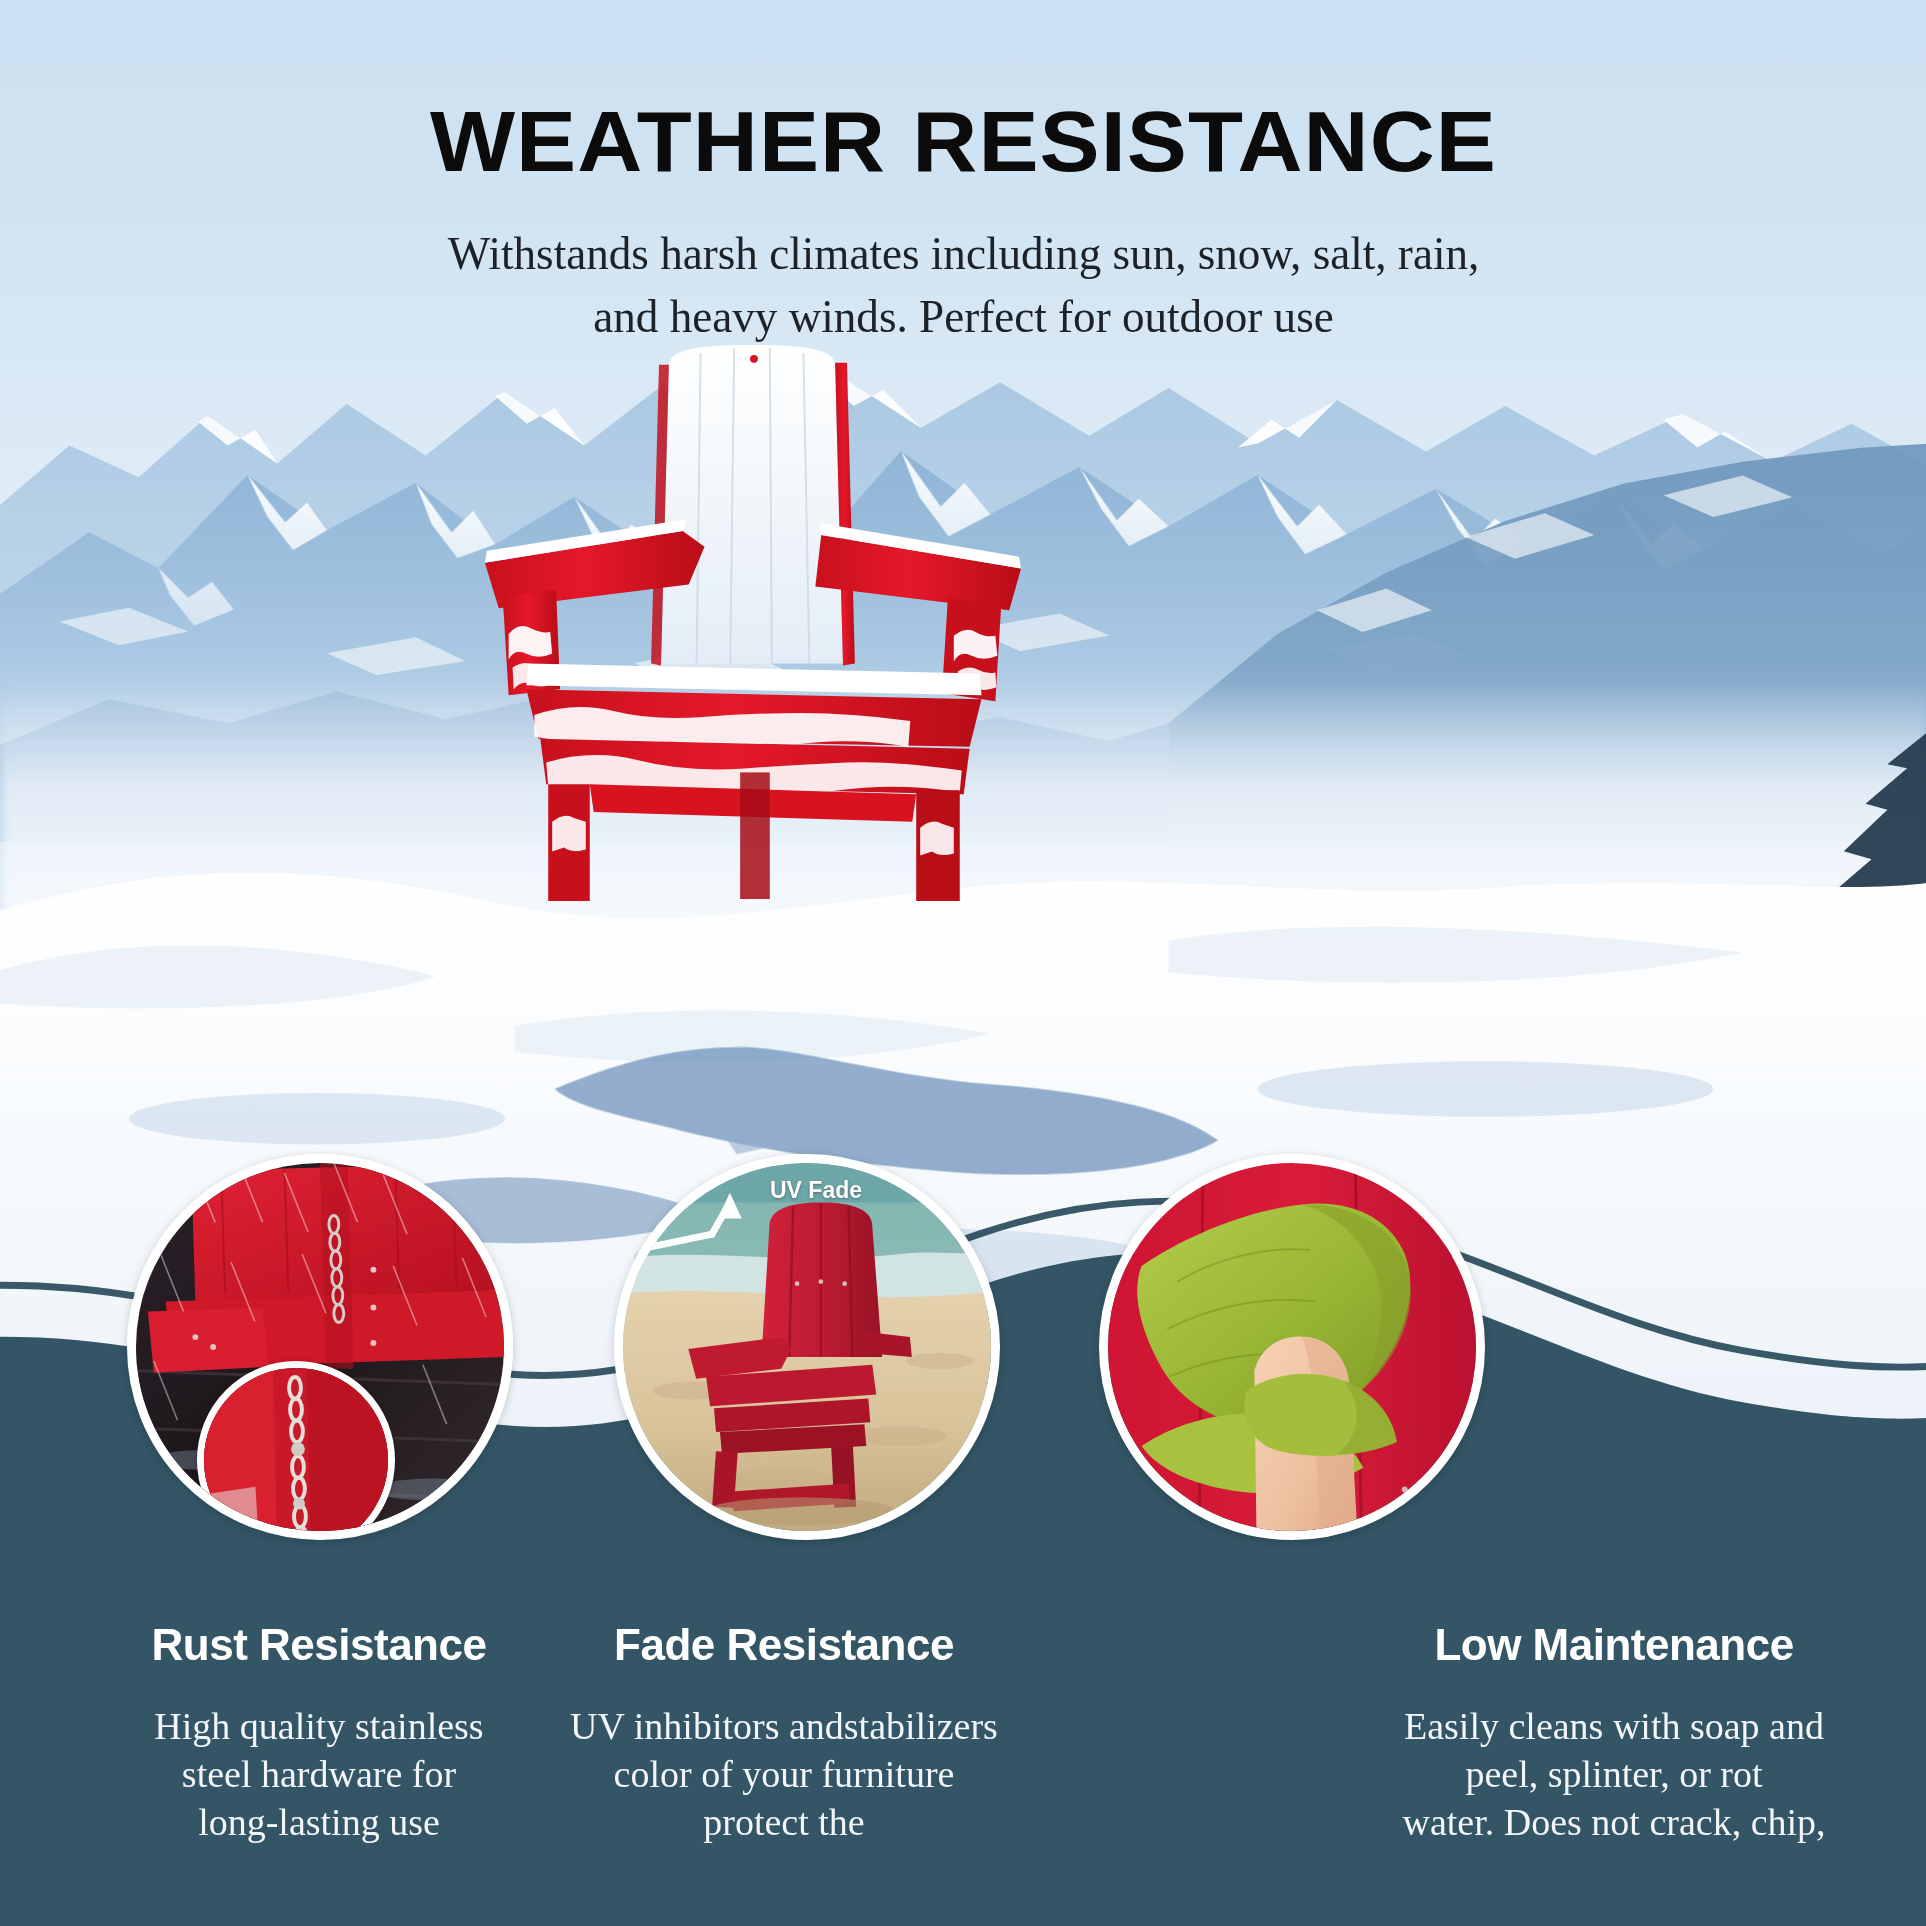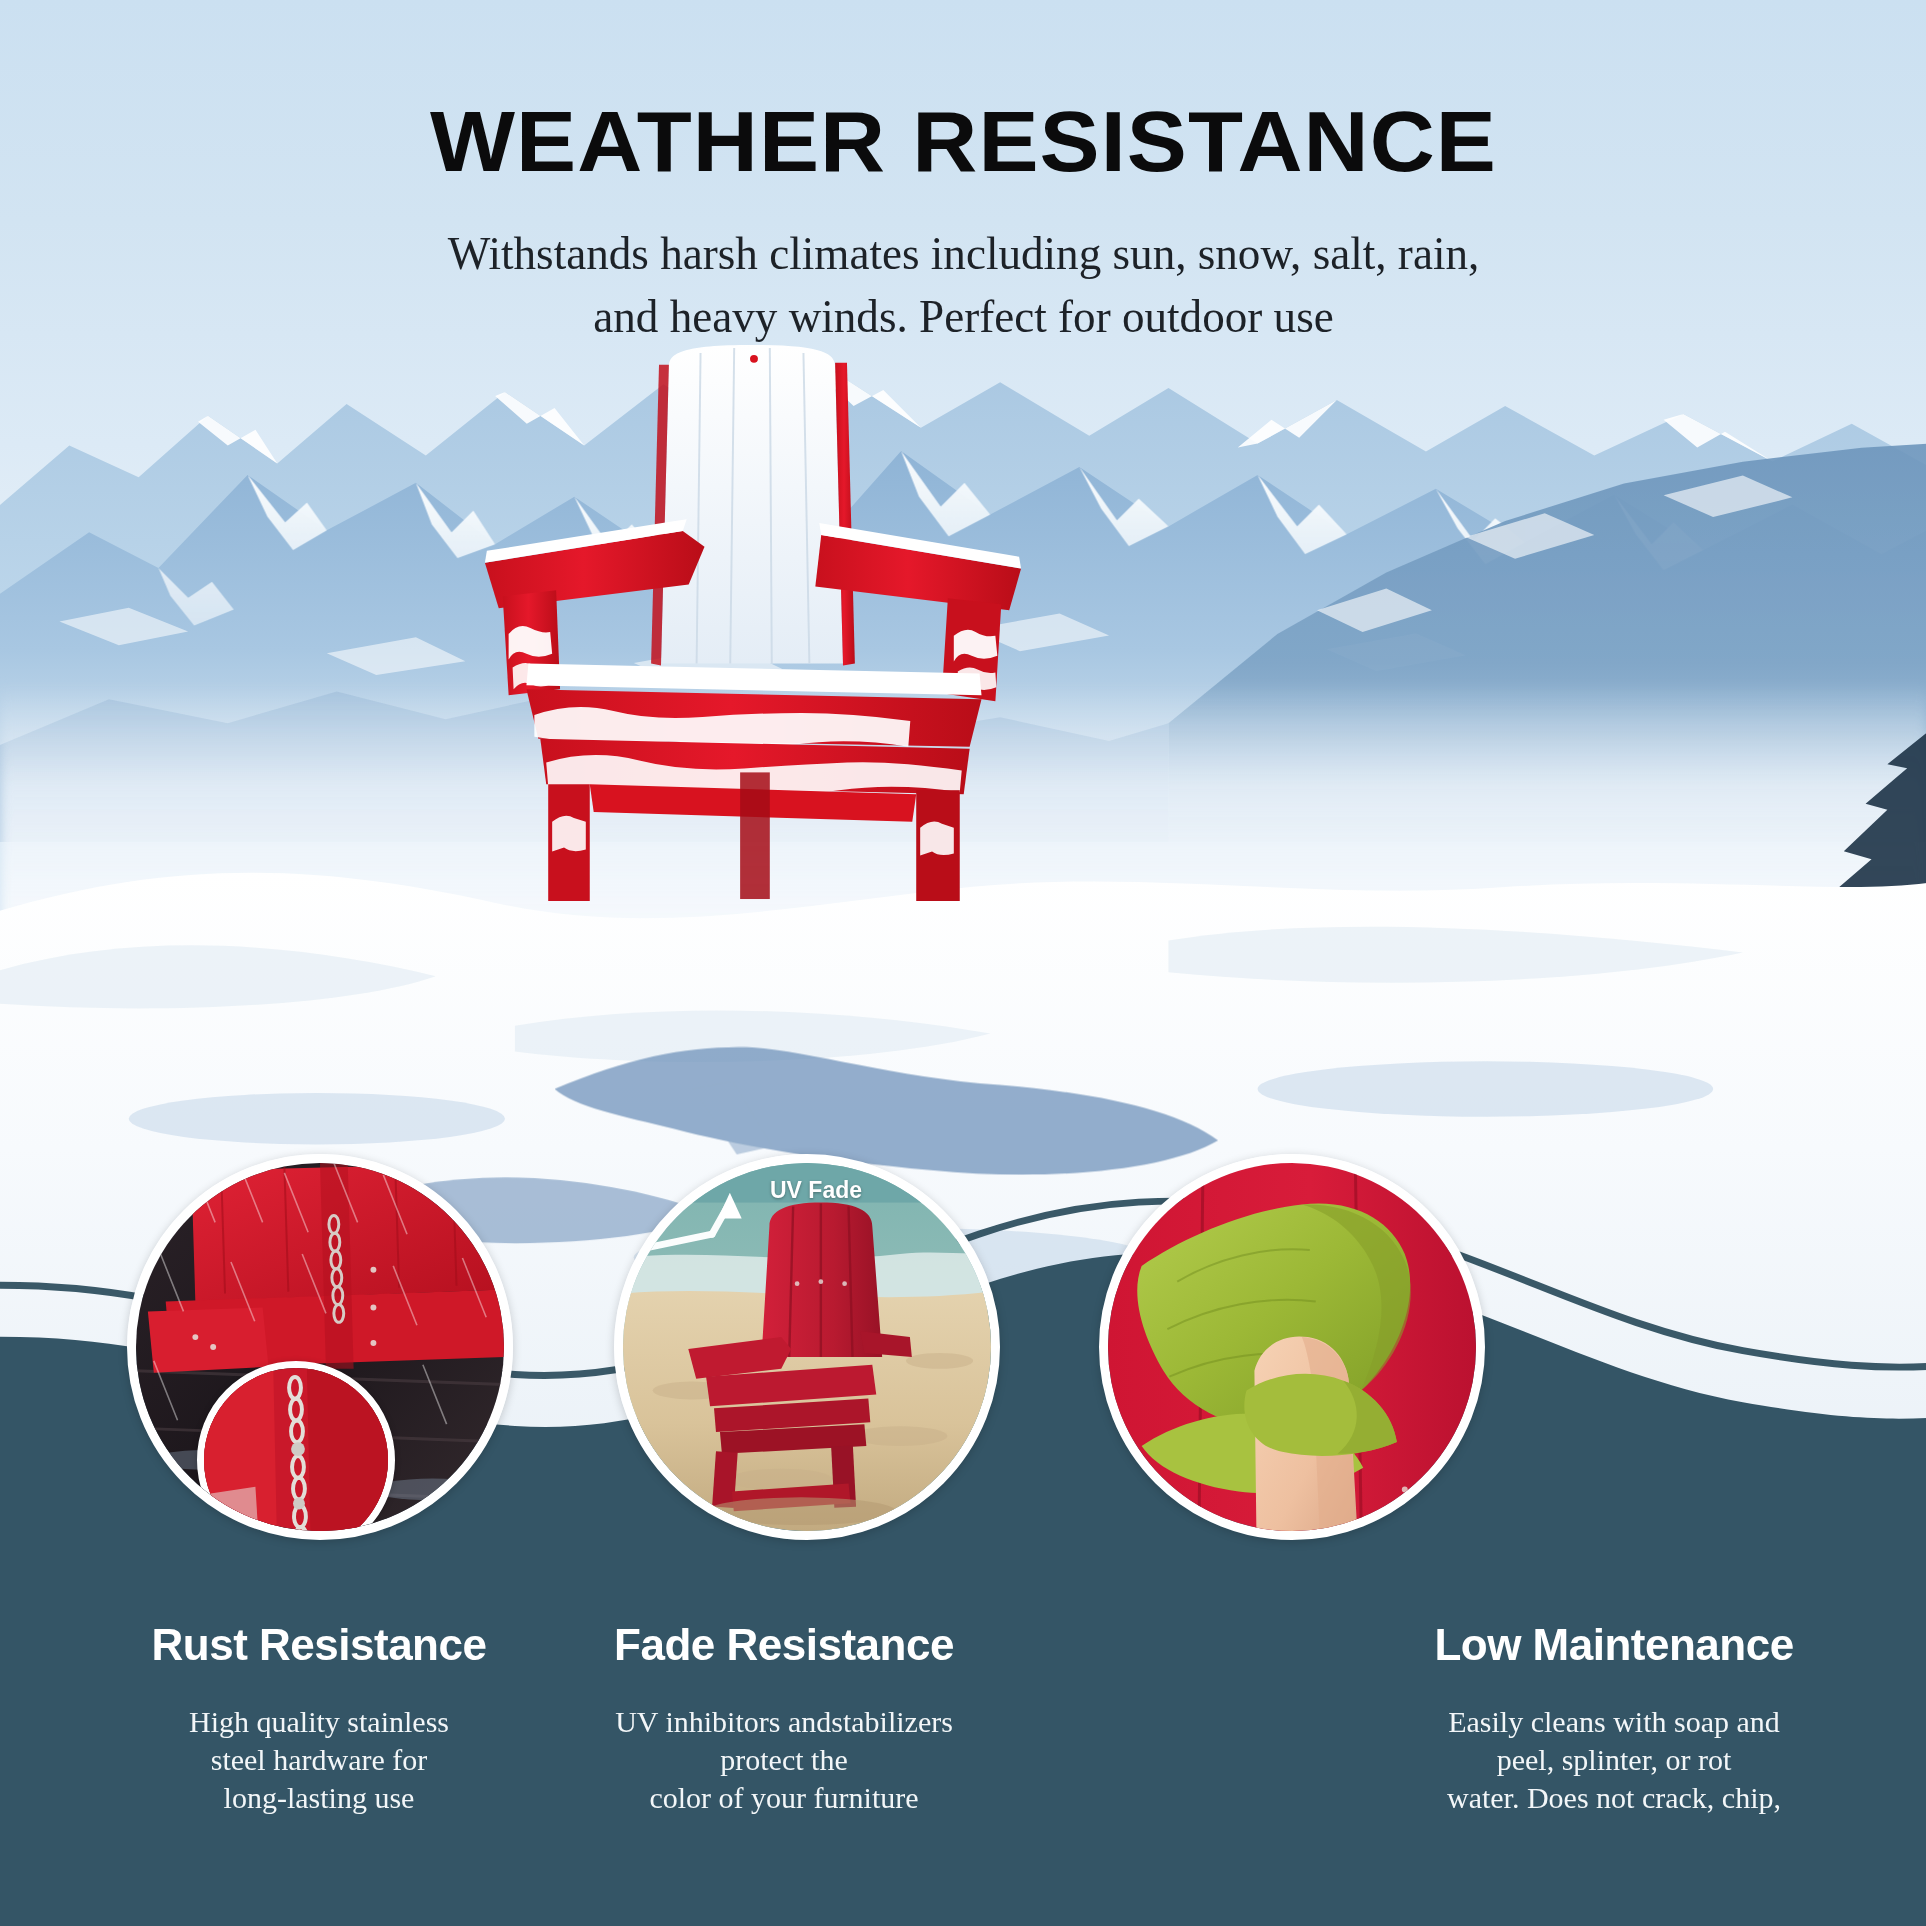--- a/index.html
+++ b/index.html
@@ -111,21 +111,21 @@
   .feat-title {
     font-family:"Liberation Sans", sans-serif;
     font-weight:bold;
     font-size:44px;
     color:#ffffff;
     letter-spacing:-0.5px;
     margin-bottom:16px;
   }
   .feat-desc {
     font-family:"Liberation Serif", serif;
-    font-size:30px;
+    font-size:38px;
     line-height:1.26;
     color:#f2f6f8;
     margin-top:33px;
   }
 </style>
 </head>
 <body>
 
 <div id="stage">
 
@@ -545,22 +545,22 @@
       <div>High quality stainless</div>
       <div>steel hardware for</div>
       <div>long-lasting use</div>
     </div>
   </div>
 
   <div class="feat f2">
     <div class="feat-title">Fade Resistance</div>
     <div class="feat-desc">
       <div>UV inhibitors andstabilizers</div>
+      <div>color of your furniture</div>
       <div>protect the</div>
-      <div>color of your furniture</div>
     </div>
   </div>
 
   <div class="feat f3b">
     <div class="feat-title">Low Maintenance</div>
     <div class="feat-desc">
       <div>Easily cleans with soap and</div>
       <div>peel, splinter, or rot</div>
       <div>water. Does not crack, chip,</div>
     </div>

